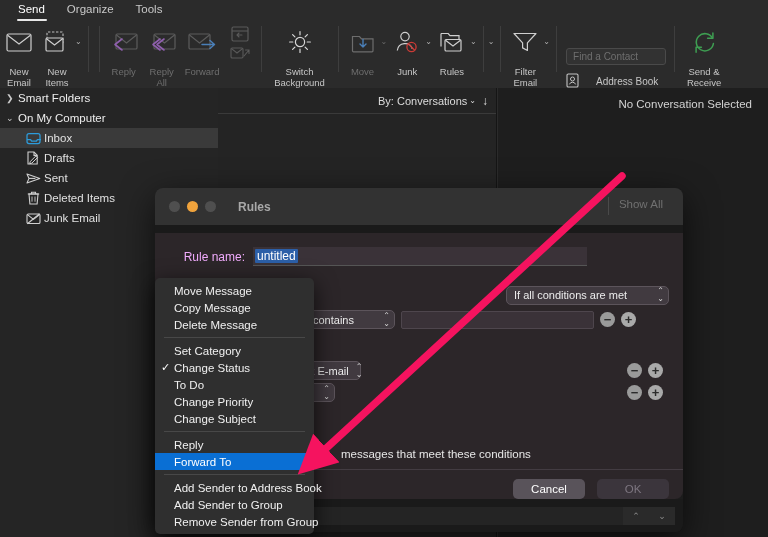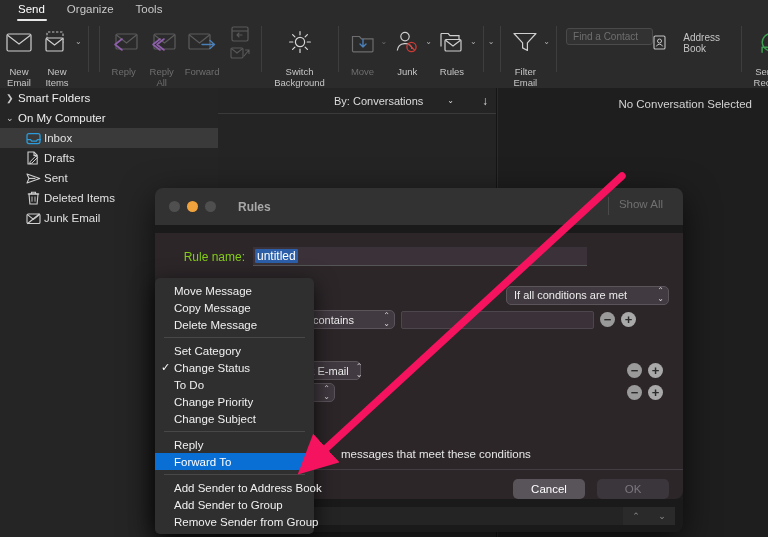--- a/index.html
+++ b/index.html
@@ -86,21 +86,21 @@
   .side-lbl { white-space: nowrap; }
   .indent { padding-left: 22px; }
 
   
   .msglist {
     position: absolute; left: 218px; top: 88px; width: 279px; height: 449px;
     background: #242424; border-right: 1px solid #151515;
   }
   .msglist-hdr {
     height: 26px; display: flex; align-items: center; justify-content: flex-end;
-    padding-right: 8px; gap: 24px; border-bottom: 1px solid #3a3a3a;
+    padding-right: 8px; gap: 2px; border-bottom: 1px solid #3a3a3a;
     font-size: 11px; color: #dcdcdc;
   }
   .msglist-hdr .cv { font-size: 8px; }
   .msglist-hdr .sortarrow { font-size: 12px; color: #dcdcdc; margin-left: 4px; }
 
   
   .readpane {
     position: absolute; left: 498px; top: 88px; width: 270px; height: 449px;
     background: #1e1e1e;
   }
@@ -141,21 +141,21 @@
   .sheet {
     position: absolute; left: 0; top: 45px; width: 528px; height: 266px;
     background: #2c2629; border-radius: 0 0 8px 8px;
   }
   .sheet-inner { position: relative; width: 100%; height: 100%; }
 
   .rulename-row {
     position: absolute; left: 0; top: 14px; width: 100%;
     display: flex; align-items: center; padding-left: 6px;
   }
-  .rulename-lbl { font-size: 12px; color: #84cc16; width: 84px; text-align: right; }
+  .rulename-lbl { font-size: 12px; color: #f0abfc; width: 84px; text-align: right; }
   .rulename-field {
     margin-left: 8px; width: 334px; height: 19px;
     background: #3a3238; border-bottom: 1px solid #555;
     display: flex; align-items: center; padding-left: 2px;
   }
   .rulename-val {
     font-size: 12px; color: #ffffff; background: #2c5fa8;
     padding: 0px 2px; border-radius: 1px;
   }
 
@@ -427,21 +427,21 @@
             </div>
             <div class="cap">Filter
 Email</div>
           </div>
           <div class="caret">⌄</div>
         </div>
       </div>
 
       <div class="rsep"></div>
 
-      <div class="rgroup" style="flex-direction:row; padding-left:4px;">
+      <div class="rgroup" style="flex-direction:column; padding-left:4px;margin-top:20px;">
         <div class="findbox">Find a Contact</div>
         <div class="addrbook">
           <span>
             <svg width="13" height="15" viewBox="0 0 13 15">
                 <rect x="1" y="1" width="11" height="13" rx="1.3" fill="none" stroke="#c4c4c4" stroke-width="1.1"></rect>
                 <circle cx="6.5" cy="6" r="2" fill="none" stroke="#c4c4c4" stroke-width="1"></circle>
                 <path d="M3.4 11.4 a3.3 3.3 0 0 1 6.2 0" fill="none" stroke="#c4c4c4" stroke-width="1"></path>
               </svg>
           </span>
           <span>Address Book</span>

